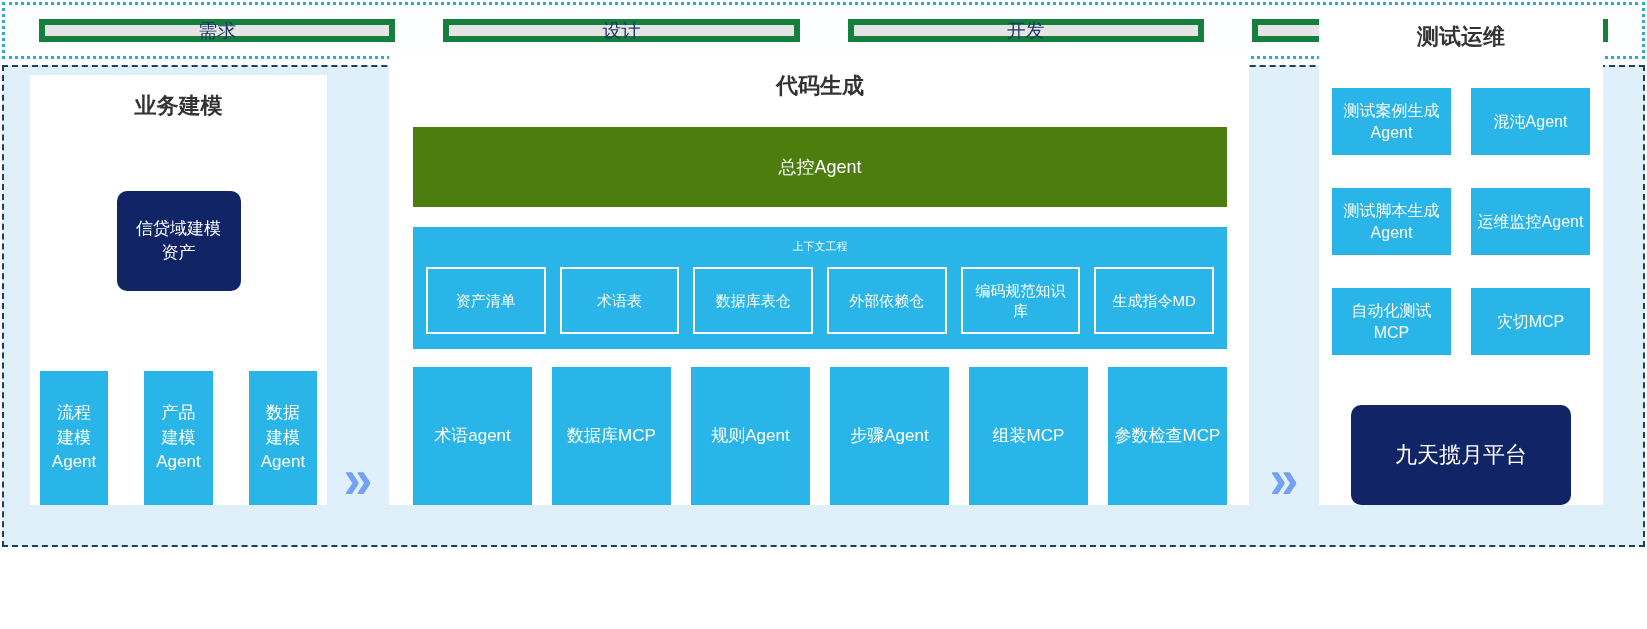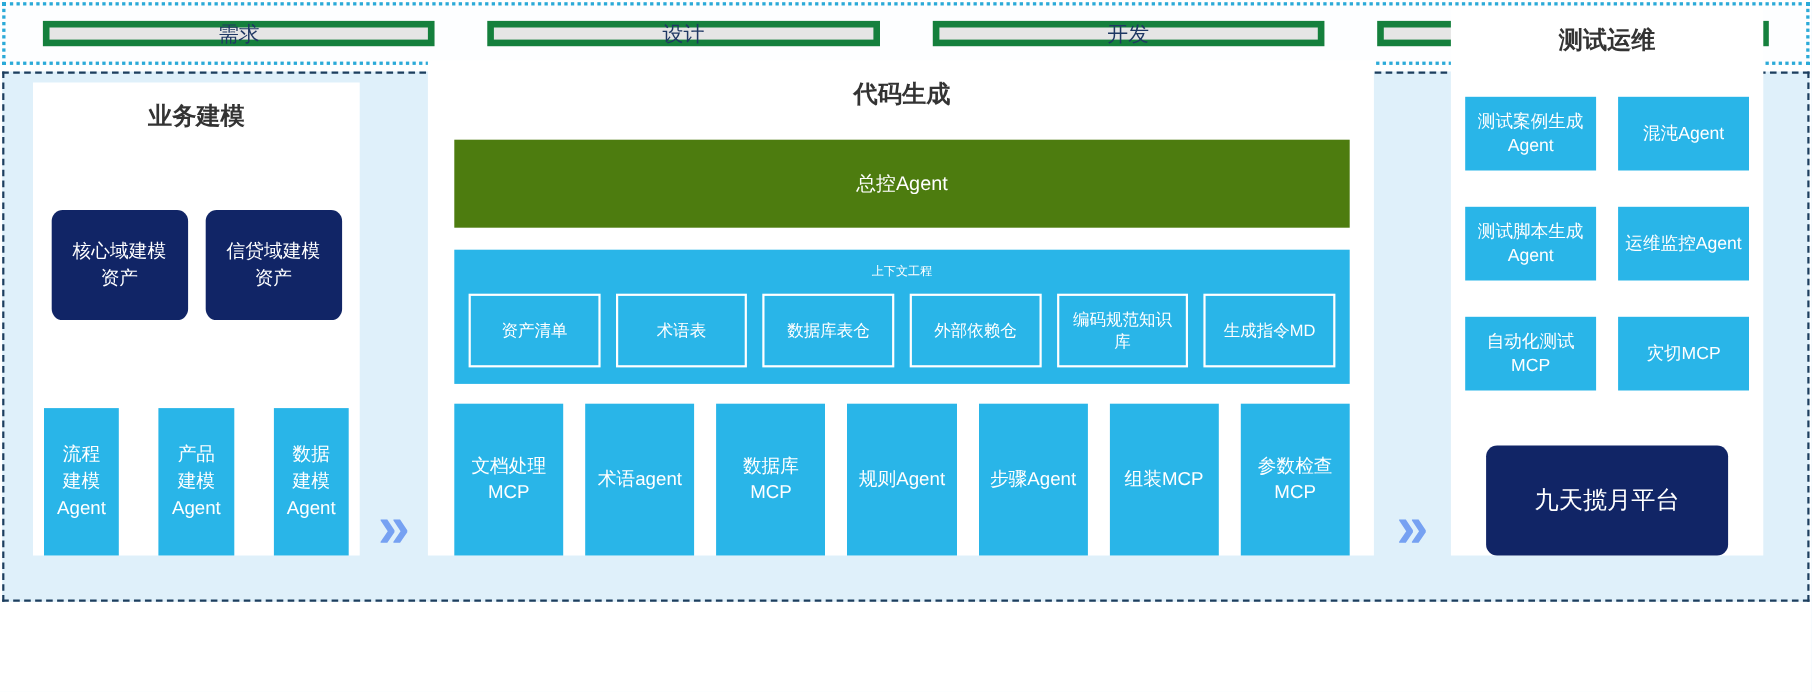--- a/index.html
+++ b/index.html
@@ -144,23 +144,20 @@
       <span>测试</span>
     </div>
 </div>
 
 <div class="main-canvas">
 
   <div class="panel business">
     <div class="panel-title">业务建模</div>
     <div class="asset-row">
       <div class="asset-box">
-          <span>核心域建模资产</span>
-        </div>
-      <div class="asset-box">
           <span>信贷域建模资产</span>
         </div>
     </div>
     <div class="biz-agent-row">
       <div class="biz-agent-box">
           <span>流程建模Agent</span>
         </div>
       <div class="biz-agent-box">
           <span>产品建模Agent</span>
         </div>
@@ -199,23 +196,20 @@
             <span>编码规范知识库</span>
           </div>
         <div class="ctx-box">
             <span>生成指令MD</span>
           </div>
       </div>
     </div>
 
     <div class="tools-row">
       <div class="tool-box">
-          <span>文档处理MCP</span>
-        </div>
-      <div class="tool-box">
           <span>术语agent</span>
         </div>
       <div class="tool-box">
           <span>数据库MCP</span>
         </div>
       <div class="tool-box">
           <span>规则Agent</span>
         </div>
       <div class="tool-box">
           <span>步骤Agent</span>

